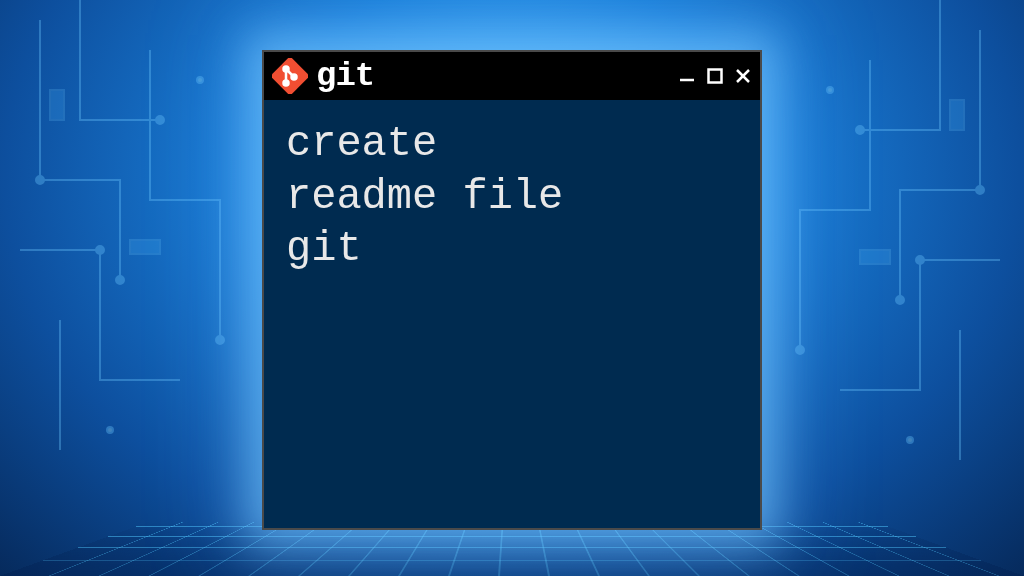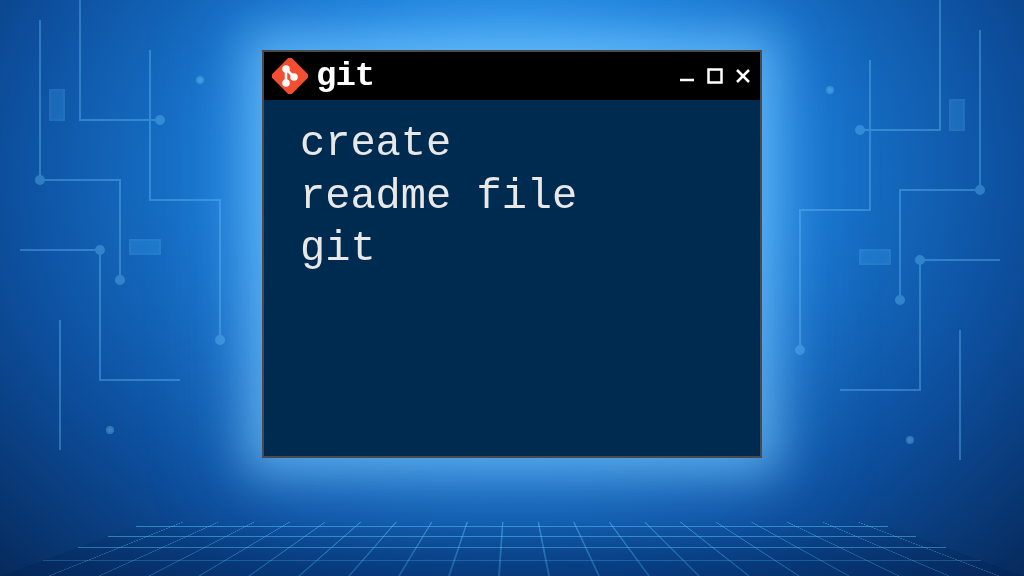--- a/index.html
+++ b/index.html
@@ -47,21 +47,21 @@
       inset: 0;
       background: repeating-linear-gradient(0deg, transparent 0, transparent 38px, rgba(80,200,255,0.5) 38px, rgba(80,200,255,0.5) 40px);
     }
     
     
     .terminal-window {
       position: absolute;
       left: 262px;
       top: 50px;
       width: 500px;
-      height: 408px;
+      height: 480px;
       background: #002b50;
       border: 2px solid #4a4a4a;
       box-shadow: 0 0 40px 15px rgba(120, 200, 255, 0.6),
                   0 0 80px 30px rgba(100, 180, 255, 0.3);
       display: flex;
       flex-direction: column;
     }
     
     .titlebar {
       height: 48px;
@@ -100,21 +100,21 @@
       display: flex;
       align-items: center;
       justify-content: center;
       cursor: pointer;
     }
     
     .ctrl svg { width: 100%; height: 100%; }
     
     .terminal-body {
       flex: 1;
-      padding: 18px 36px;
+      padding: 18px 22px;
       background: #002b50;
       color: #e8e8e8;
       font-family: 'Courier New', monospace;
       font-size: 42px;
       line-height: 1.25;
       white-space: pre-line;
       letter-spacing: 0px;
     }
   </style>
 </head>

